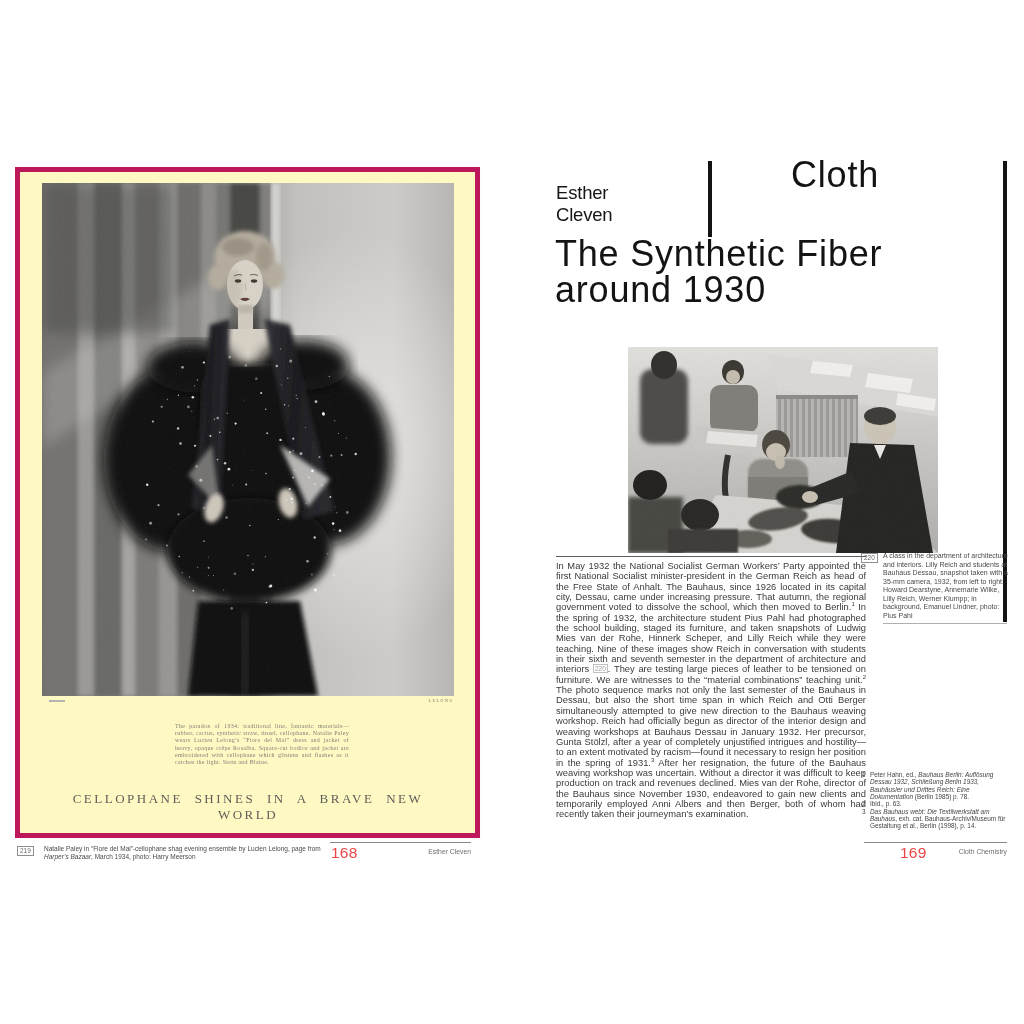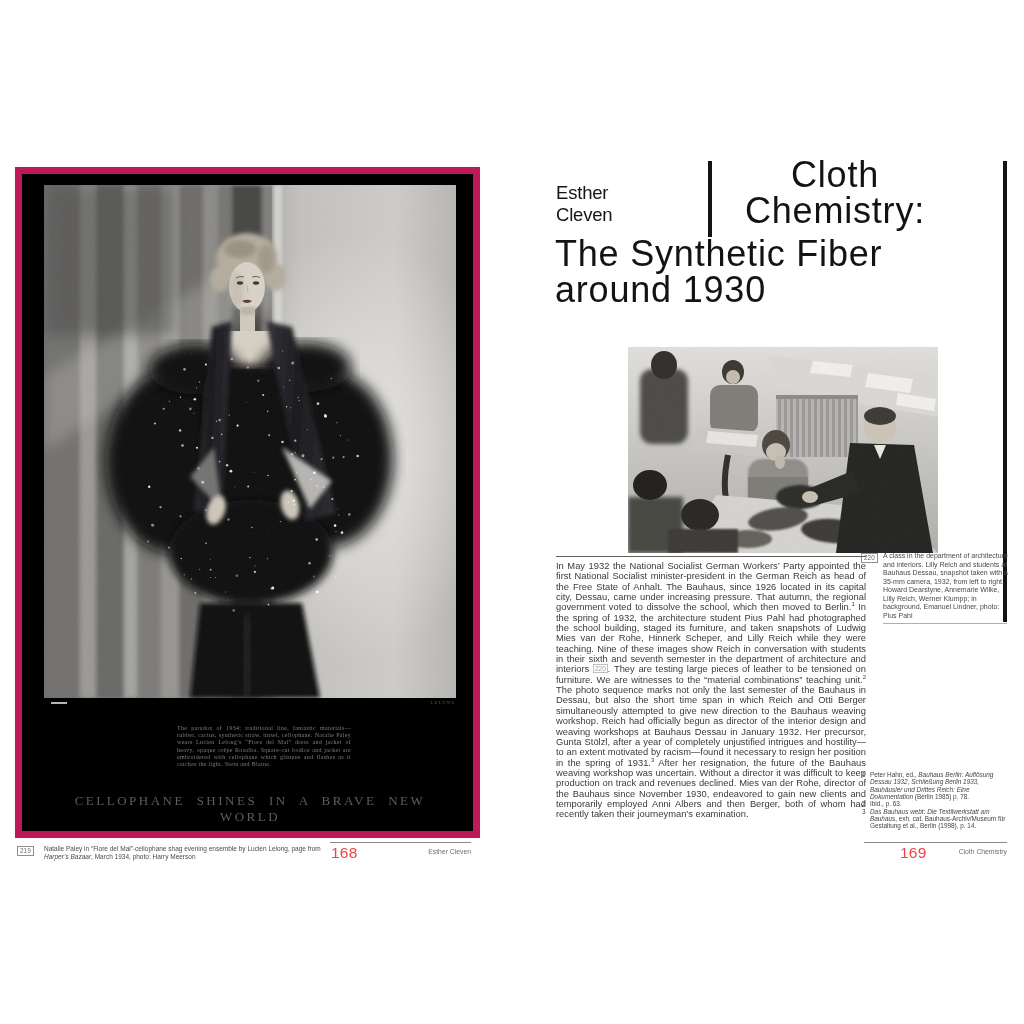--- a/index.html
+++ b/index.html
@@ -2,21 +2,21 @@
 <html><head>
 <meta charset="utf-8">
 <style>
   html,body{margin:0;padding:0;background:#ffffff;}
   .canvas{position:relative;width:1024px;height:1024px;background:#ffffff;overflow:hidden;
           font-family:"Liberation Sans", sans-serif;color:#3b3a38;}
   .abs{position:absolute;}
 
   
   .mag-page{position:absolute;left:15px;top:167px;width:465px;height:671px;
-            background:#000000;border:7px solid #be185d;box-sizing:border-box;
+            background:#fef9c3;border:5px solid #be185d;box-sizing:border-box;
             box-shadow:0 0 5px rgba(0,0,0,.04);}
   .mag-photo{position:absolute;left:22px;top:11px;width:412px;height:513px;overflow:hidden;}
   .mag-photo svg{display:block;}
   .mag-credit-smudge{position:absolute;left:29px;top:528px;width:16px;height:2px;background:#b6b4b0;}
   .mag-credit-right{position:absolute;left:330px;top:526px;width:104px;text-align:right;
             font-size:4px;letter-spacing:1.6px;color:#6a6966;font-family:"Liberation Serif",serif;}
   .mag-par{position:absolute;left:155px;top:551px;width:174px;margin:0;
             font-family:"Liberation Serif",serif;font-size:6px;line-height:7.2px;
             letter-spacing:.3px;text-align:justify;color:#807e77;}
   .mag-headline{position:absolute;left:22px;top:619px;width:412px;text-align:center;
@@ -317,21 +317,20 @@
 
     <div class="abs author">
       <div>Esther</div>
       <div>Cleven</div>
     </div>
 
     <div class="abs vbar vbar-title"></div>
 
     <div class="abs title title-right">
       <div>Cloth</div>
-      <div>Chemistry:</div>
     </div>
 
     <div class="abs title title-main">
       <div>The Synthetic Fiber</div>
       <div>around 1930</div>
     </div>
 
     <div class="abs vbar vbar-right"></div>
 
     <div class="abs photo2">

